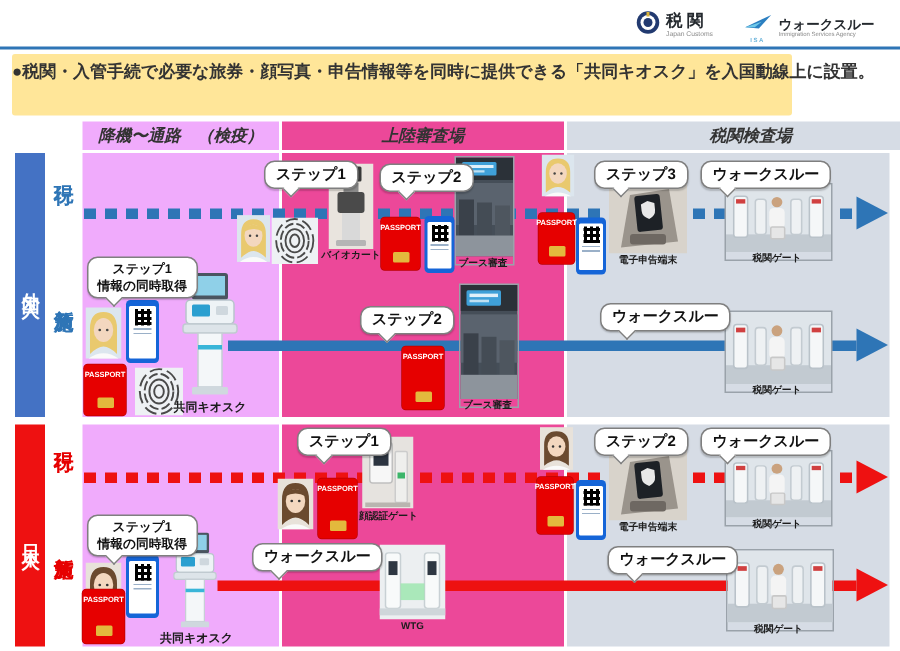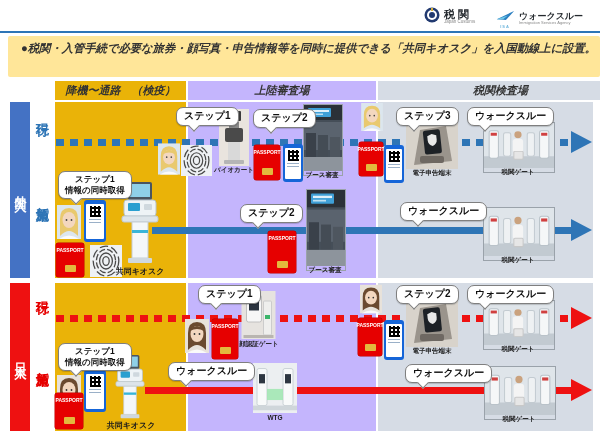--- a/index.html
+++ b/index.html
@@ -9,30 +9,30 @@
 
   
   .title{font-size:17px;font-weight:bold;color:#0c0c0c;letter-spacing:.5px;white-space:nowrap;}
   .logo{display:flex;align-items:center;gap:4px;}
   .logo .txtcol{display:flex;flex-direction:column;line-height:1.05;}
   .logo .lname{font-weight:bold;color:#24292e;}
   .logo .lsub{color:#8a8a8a;}
   .divider{left:0;top:31px;width:600px;height:2px;background:#2e75b6;}
 
   
-  .banner{left:8px;top:36px;width:592px;height:41px;background:#ffe699;border-radius:2px;
-          padding:4px 13px;box-sizing:border-box;font-style:italic;}
+  .banner{left:8px;top:36px;width:520px;height:41px;background:#ffe699;border-radius:2px;
+          padding:4px 0;box-sizing:border-box;}
   .banner p{margin:0;font-size:11.3px;font-weight:bold;color:#333;line-height:1.55;white-space:nowrap;}
 
   
   .colhead{top:81px;height:19px;display:flex;align-items:center;justify-content:center;
            font-size:11px;font-weight:bold;font-style:italic;color:#333;}
   .colbg{z-index:0;}
-  .bg-green{background:#eab308;}
-  .bg-peach{background:#c4b5fd;}
+  .bg-green{background:#f0abfc;}
+  .bg-peach{background:#ec4899;}
   .bg-lav{background:#d6dce5;}
 
   .groupbar{width:20px;display:flex;align-items:center;justify-content:center;z-index:2;}
   .groupbar span{writing-mode:vertical-rl;text-orientation:upright;color:#fff;font-weight:bold;
                  font-size:12px;letter-spacing:3px;}
   .bar-blue{background:#4472c4;}
   .bar-red{background:#ee1111;}
   .rowlabel{writing-mode:vertical-rl;text-orientation:upright;font-weight:bold;font-size:13px;
             letter-spacing:1px;z-index:2;}
   .lbl-blue{color:#2e75b6;}

